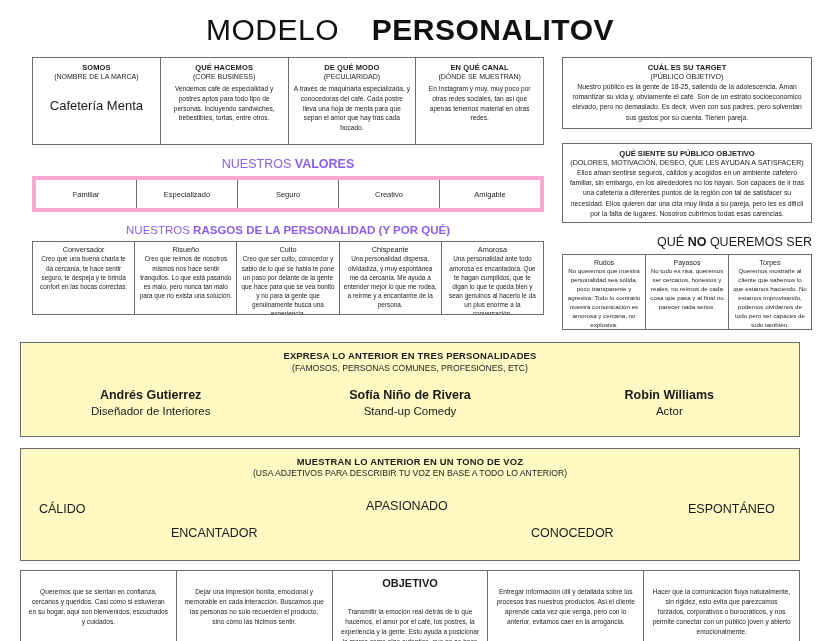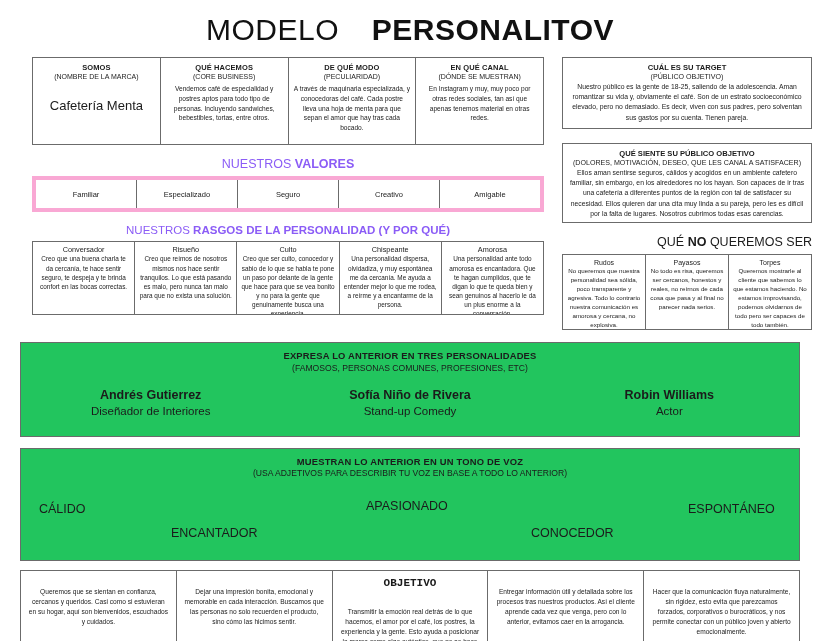--- a/index.html
+++ b/index.html
@@ -187,21 +187,21 @@
   }
   .no-cell:last-child { border-right: none; }
   .no-name { font-size: 7px; line-height: 1.3; }
   .no-body { font-size: 6.2px; line-height: 1.45; }
 
   
   .wide {
     margin: 0 20px;
     border: 1px solid #6b6b6b;
     box-sizing: border-box;
-    background: #22c55e;
+    background: #fef9c3;
   }
   .wide-title {
     text-align: center;
     font-size: 9.4px;
     font-weight: 700;
     letter-spacing: 0.2px;
     padding-top: 7px;
     line-height: 1.35;
   }
   .wide-sub {
@@ -258,21 +258,20 @@
     box-sizing: border-box;
     padding: 6px 7px;
     text-align: center;
     overflow: hidden;
   }
   .obj-cell:last-child { border-right: none; }
   .obj-title {
     font-size: 11px;
     font-weight: 700;
     margin-bottom: 18px;
-    font-family: Liberation Mono, monospace;
   }
   .obj-body {
     font-size: 6.6px;
     line-height: 1.5;
   }
   .obj-cell.center-pad { padding-top: 6px; }
   .obj-cell.pad-top { padding-top: 16px; }
 </style>
 </head>
 <body>
@@ -351,21 +350,21 @@
     <div class="col-right">
 
       <div class="panel target">
         <div class="panel-title">CUÁL ES SU TARGET</div>
         <div class="panel-sub">(PÚBLICO OBJETIVO)</div>
         <div class="panel-body">Nuestro público es la gente de 18-25, saliendo de la adolescencia. Aman romantizar su vida y, obviamente el café. Son de un estrato socioeconómico elevado, pero no demasiado. Es decir, viven con sus padres, pero solventan sus gastos por su cuenta. Tienen pareja.</div>
       </div>
 
       <div class="panel feel">
         <div class="panel-title">QUÉ SIENTE SU PÚBLICO OBJETIVO</div>
-        <div class="panel-sub">(DOLORES, MOTIVACIÓN, DESEO, QUE LES CANAL A SATISFACER)</div>
+        <div class="panel-sub">(DOLORES, MOTIVACIÓN, DESEO, QUE LES AYUDAN A SATISFACER)</div>
         <div class="panel-body">Ellos aman sentirse seguros, cálidos y acogidos en un ambiente cafetero familiar, sin embargo, en los alrededores no los hayan. Son capaces de ir tras una cafetería a diferentes puntos de la región con tal de satisfacer su necesidad. Ellos quieren dar una cita muy linda a su pareja, pero les es difícil por la falta de lugares. Nosotros cubrimos todas esas carencias.</div>
       </div>
 
       <div class="no-head">
         <span>QUÉ </span><span class="b">NO</span><span> QUEREMOS SER</span>
       </div>
 
       <div class="no-strip">
         <div class="no-cell">
           <div class="no-name">Rudos</div>

